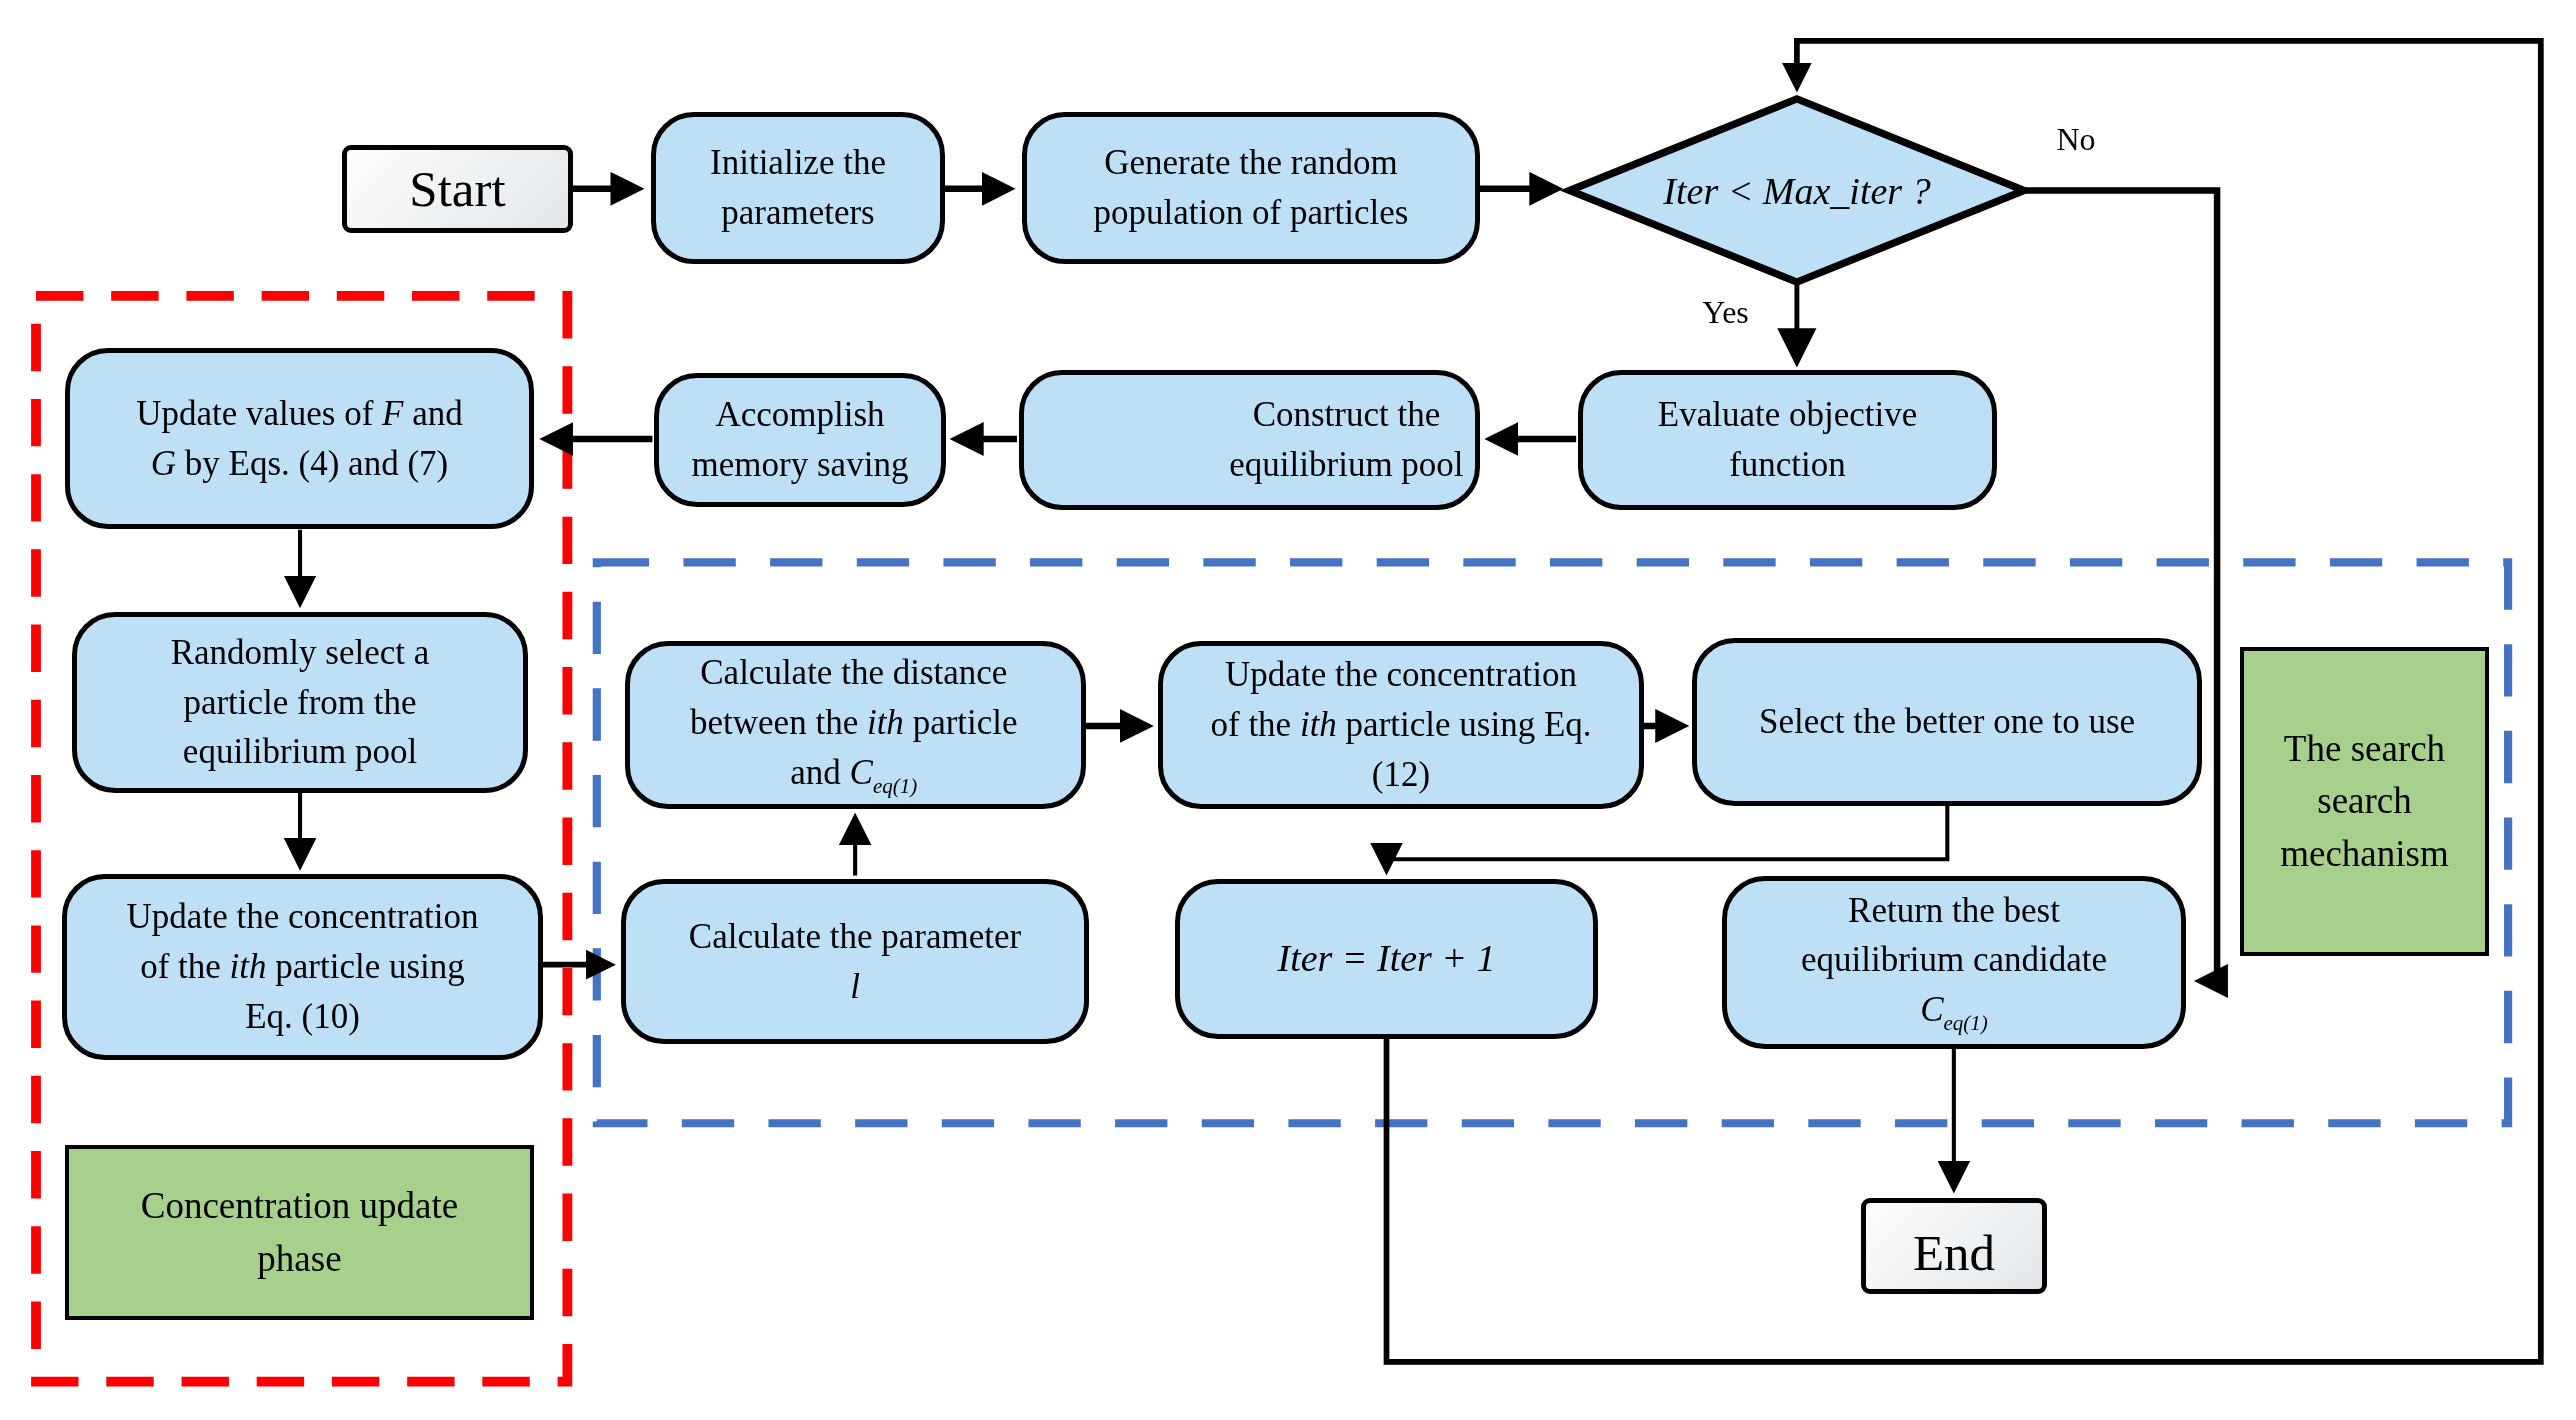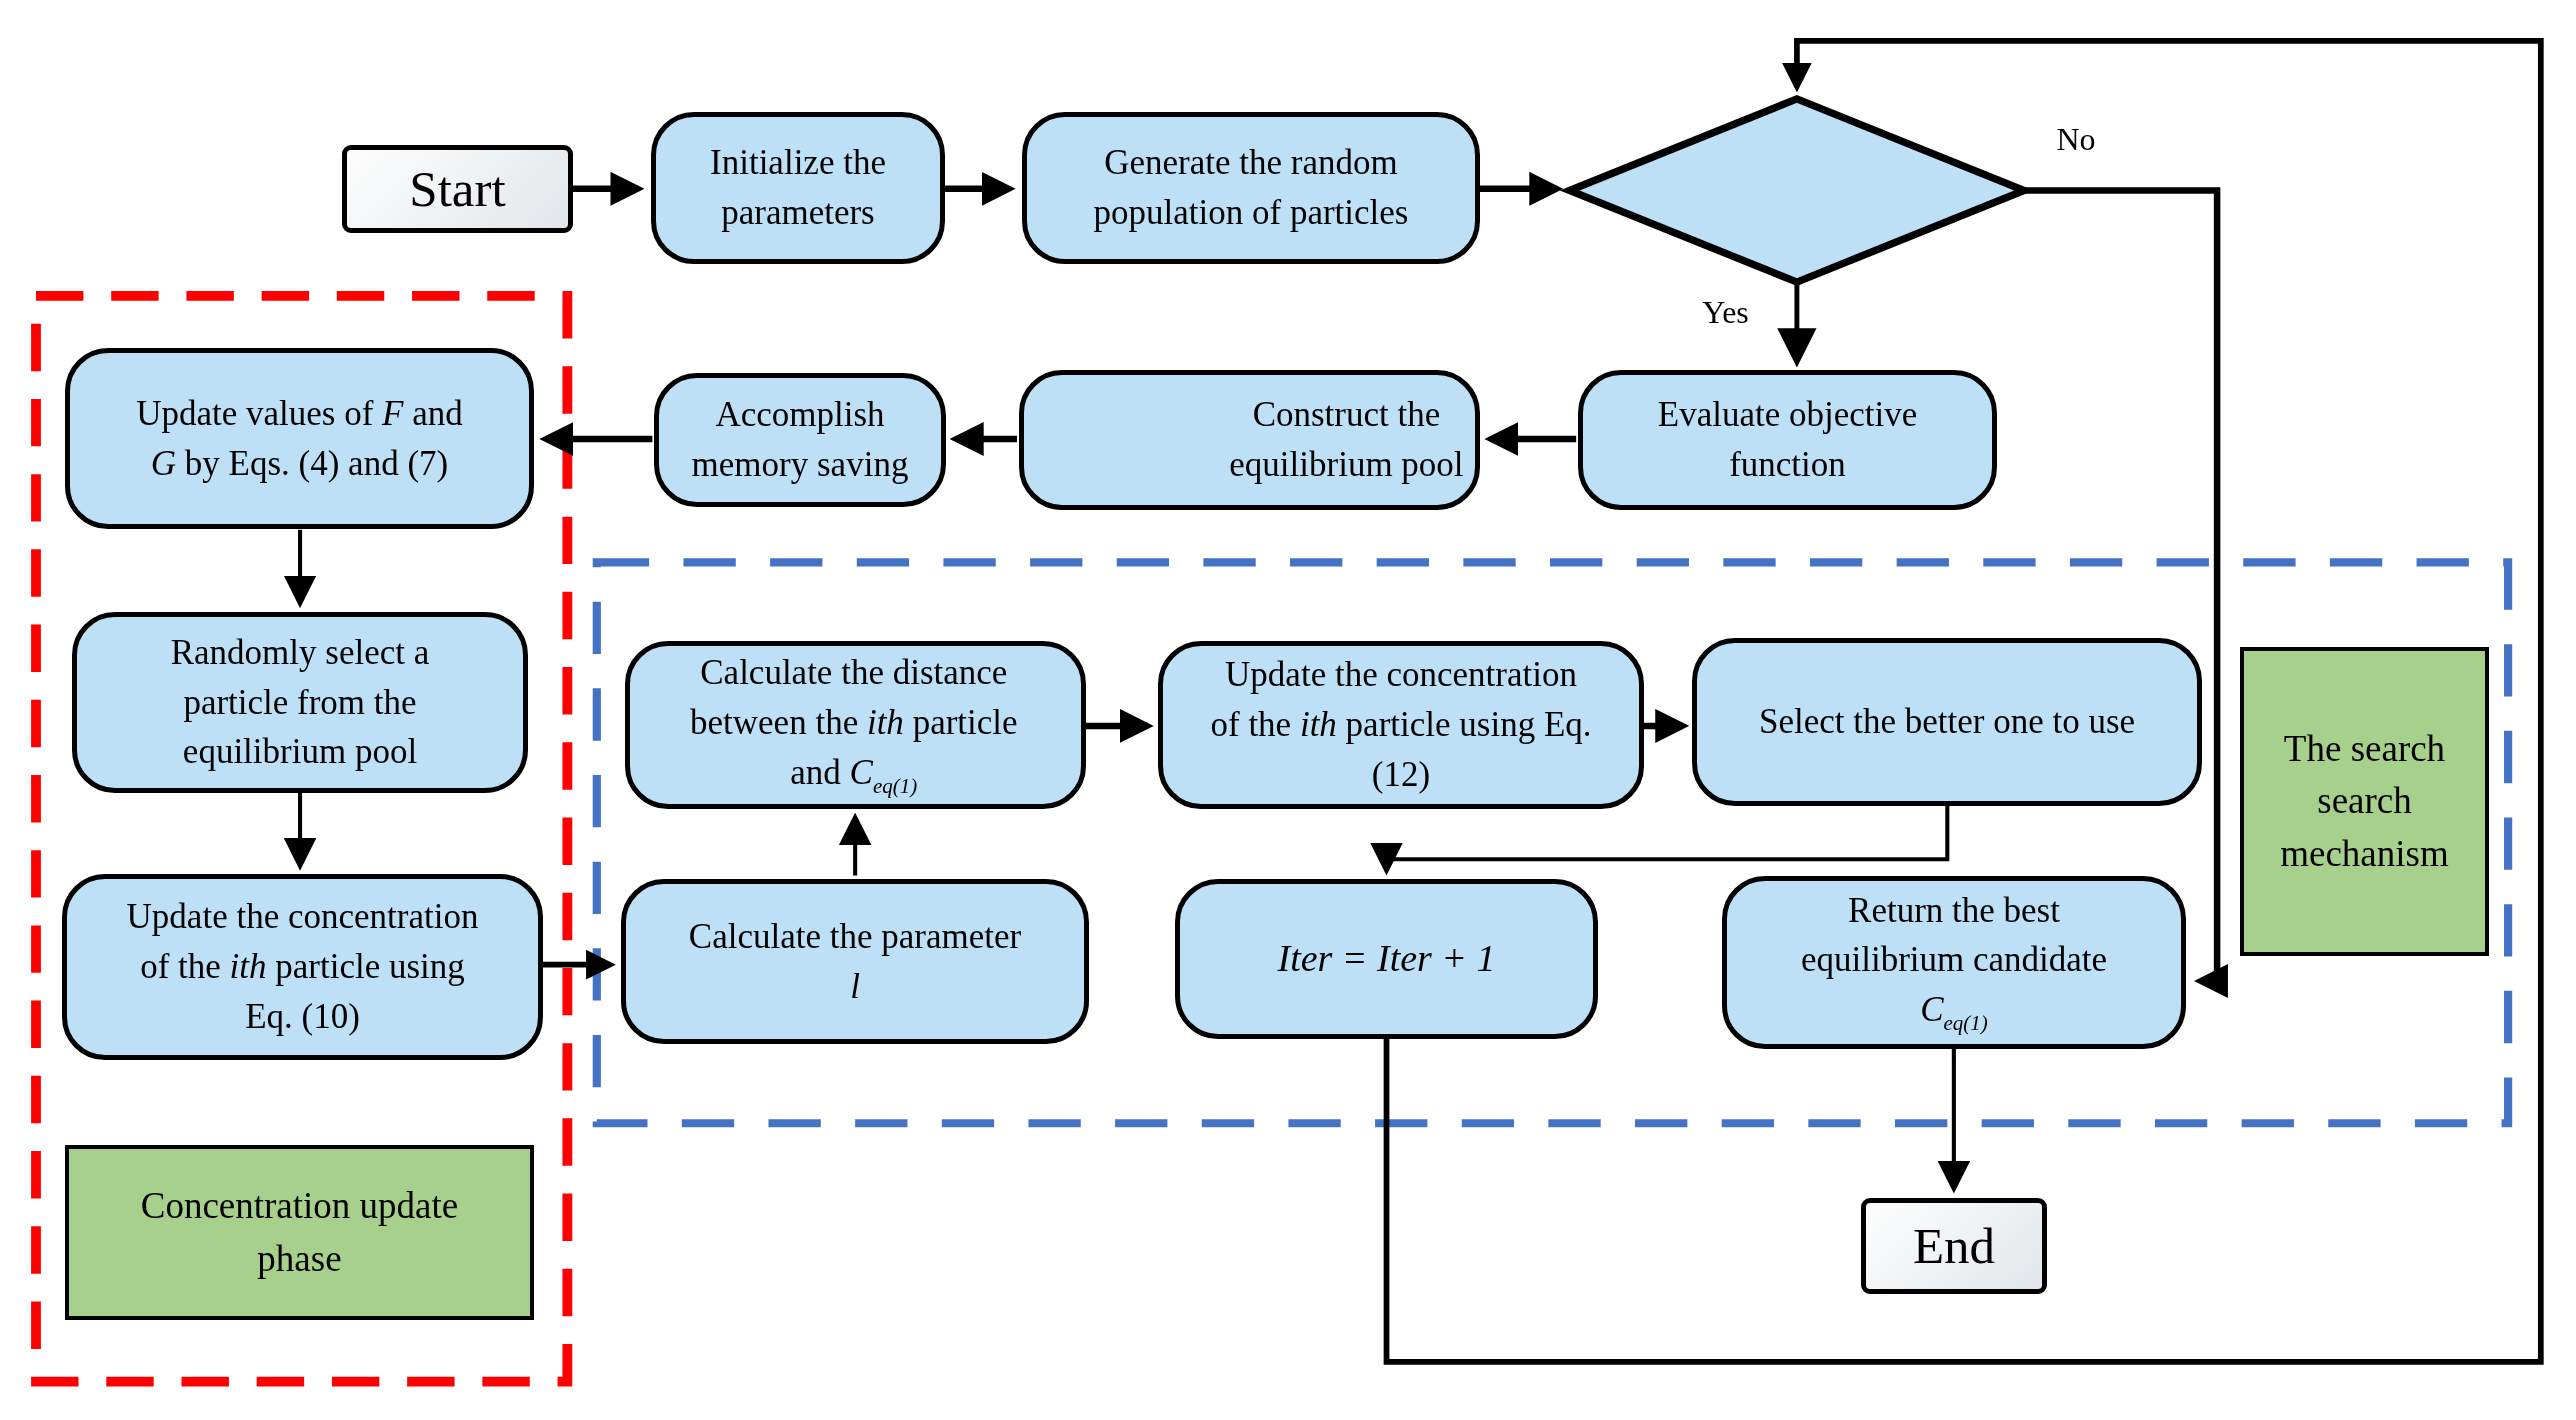--- a/index.html
+++ b/index.html
@@ -63,21 +63,21 @@
   #n-randomly{left:72px;top:612px;width:456px;height:181px;}
   #n-updateeq10{left:62px;top:874px;width:481px;height:186px;}
   #n-greenconc{left:65px;top:1145px;width:469px;height:175px;}
   #n-calcdistance{left:625px;top:641px;width:461px;height:168px;padding-left:8px;}
   #n-updateeq12{left:1158px;top:641px;width:486px;height:168px;}
   #n-selectbetter{left:1692px;top:638px;width:510px;height:168px;}
   #n-calcparaml{left:621px;top:879px;width:468px;height:165px;}
   #n-iter{left:1175px;top:879px;width:423px;height:160px;font-size:38px;}
   #n-returnbest{left:1722px;top:876px;width:464px;height:173px;}
   #n-greenspiral{left:2240px;top:647px;width:249px;height:309px;}
-  #n-end{left:1861px;top:1198px;width:186px;height:96px;}
+  #n-end{left:1861px;top:1198px;width:186px;height:96px;align-items:flex-end;}
   #lbl-no{left:2019px;top:121px;width:114px;}
   #lbl-yes{left:1664px;top:294px;width:123px;}
 </style>
 </head>
 <body>
 
 <div class="stage">
 
   <svg class="flow" viewBox="0 0 3151 1737">
     <defs>
@@ -128,20 +128,23 @@
       <span><span>End</span></span>
     </div>
 
   <div class="node process" id="n-init">
       <span><span>Initialize the</span><br><span>parameters</span></span>
     </div>
   <div class="node process" id="n-generate">
       <span><span>Generate the random</span><br><span>population of particles</span></span>
     </div>
 
+  <div class="decision-text" id="n-decision-text">
+      <span><span class="i">Iter &lt; Max_iter ?</span></span>
+    </div>
 
   <div class="flowlabel" id="lbl-no">No</div>
   <div class="flowlabel" id="lbl-yes">Yes</div>
 
   <div class="node process" id="n-evaluate">
       <span><span>Evaluate objective</span><br><span>function</span></span>
     </div>
   <div class="node process" id="n-construct">
       <span><span>Construct the</span><br><span>equilibrium pool</span></span>
     </div>

